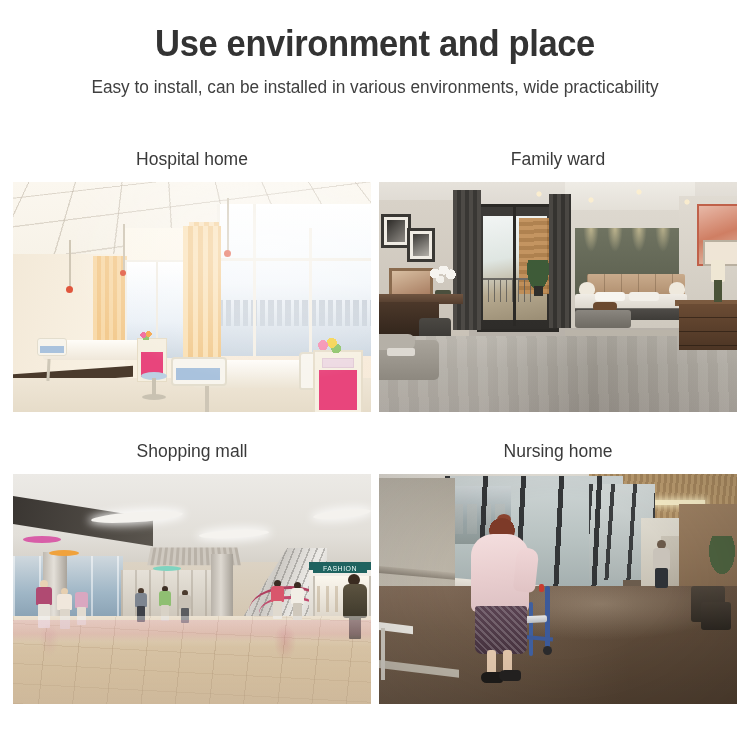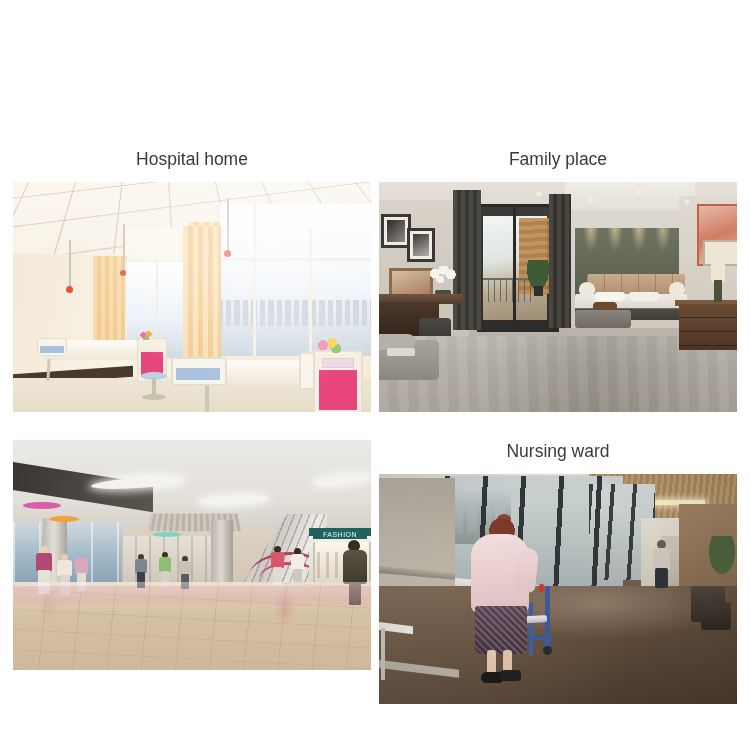--- a/index.html
+++ b/index.html
@@ -712,20 +712,24 @@
   .nh-vign{
     left:0; top:0; width:358px; height:230px;
     background: radial-gradient(ellipse at 50% 45%, rgba(0,0,0,0) 45%, rgba(0,0,0,.14) 100%);
   }
 </style>
 </head>
 <body>
 
 <div class="page">
 
+  <div class="header">
+    <h1 class="page-title">Use environment and place</h1>
+    <p class="page-subtitle">Easy to install, can be installed in various environments, wide practicability</p>
+  </div>
 
   <div class="grid">
 
     <div class="row">
 
       <div class="cell">
         <div class="cell-caption">Hospital home</div>
         <div class="photo hw">
           <div class="hw-ceiling"></div>
           <div class="hw-ceiling-grid"></div>
@@ -764,21 +768,21 @@
             <div class="head"></div>
             <div class="legs"></div>
           </div>
           <div class="hw-cab-2"></div>
           <div class="hw-flower-2"></div>
           <div class="hw-glow"></div>
         </div>
       </div>
 
       <div class="cell">
-        <div class="cell-caption">Family place</div>
+        <div class="cell-caption">Family ward</div>
         <div class="photo fh">
           <div class="fh-ceiling"></div>
           <div class="fh-ceiling-drop"></div>
           <div class="fh-wall-left"></div>
           <div class="fh-wall-back"></div>
           <div class="fh-wall-right"></div>
           <div class="fh-accent"></div>
           <div class="fh-accent-lights"></div>
           <div class="fh-door"></div>
           <div class="fh-glass"></div>
@@ -819,20 +823,21 @@
           <div class="fh-sofa-arm"></div>
           <div class="fh-sofa-cush"></div>
           <div class="fh-downlights"></div>
         </div>
       </div>
     </div>
 
     <div class="row" style="margin-top:28px;">
 
       <div class="cell">
+        <div class="cell-caption">Shopping mall</div>
         <div class="photo sm">
           <div class="sm-ceiling"></div>
           <div class="sm-ceil-band"></div>
           <div class="sm-ceil-slot"></div>
           <div class="sm-ceil-slot2"></div>
           <div class="sm-ceil-slot3"></div>
           <div class="sm-ceil-panel"></div>
           <div class="sm-store-left"></div>
           <div class="sm-store-left-frame"></div>
           <div class="sm-midstores"></div>
@@ -900,21 +905,21 @@
             <div class="p-body" style="left:0px;top:10px;width:24px;height:34px;background:linear-gradient(180deg,#5c5340,#3f3a2c);border-radius:6px 6px 3px 3px;"></div>
             <div class="p-legs" style="left:6px;top:43px;width:12px;height:22px;background:#4a4438;"></div>
           </div>
 
           <div class="sm-floor-gloss"></div>
           <div class="sm-refl"></div>
         </div>
       </div>
 
       <div class="cell">
-        <div class="cell-caption">Nursing ward</div>
+        <div class="cell-caption">Nursing home</div>
         <div class="photo nh">
           <div class="nh-ceiling"></div>
           <div class="nh-ceil-wood"></div>
           <div class="nh-ceil-strip"></div>
           <div class="nh-windows"></div>
           <div class="nh-outside"></div>
           <div class="nh-outside-bld"></div>
           <div class="nh-win-far"></div>
           <div class="nh-win-far-m"></div>
           <div class="nh-win-mullions"></div>

